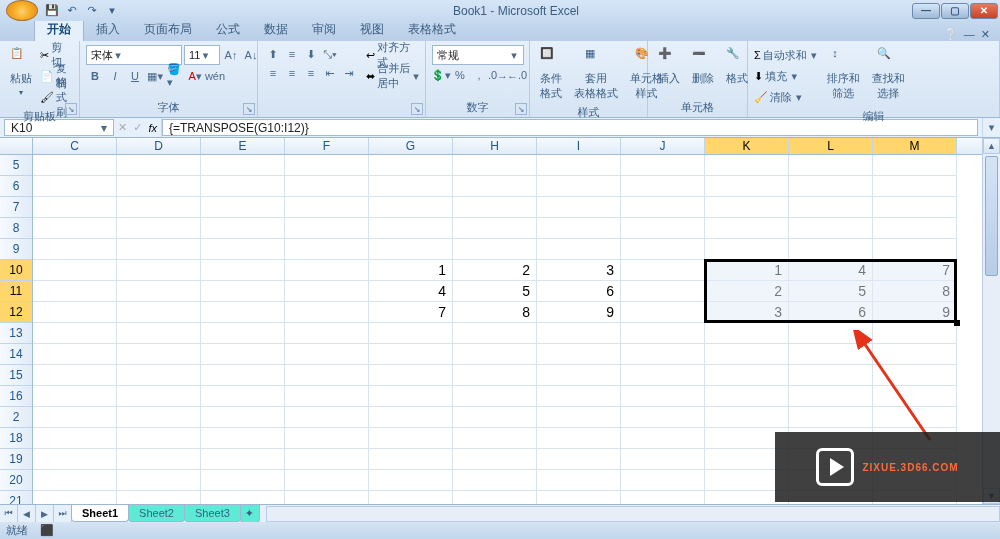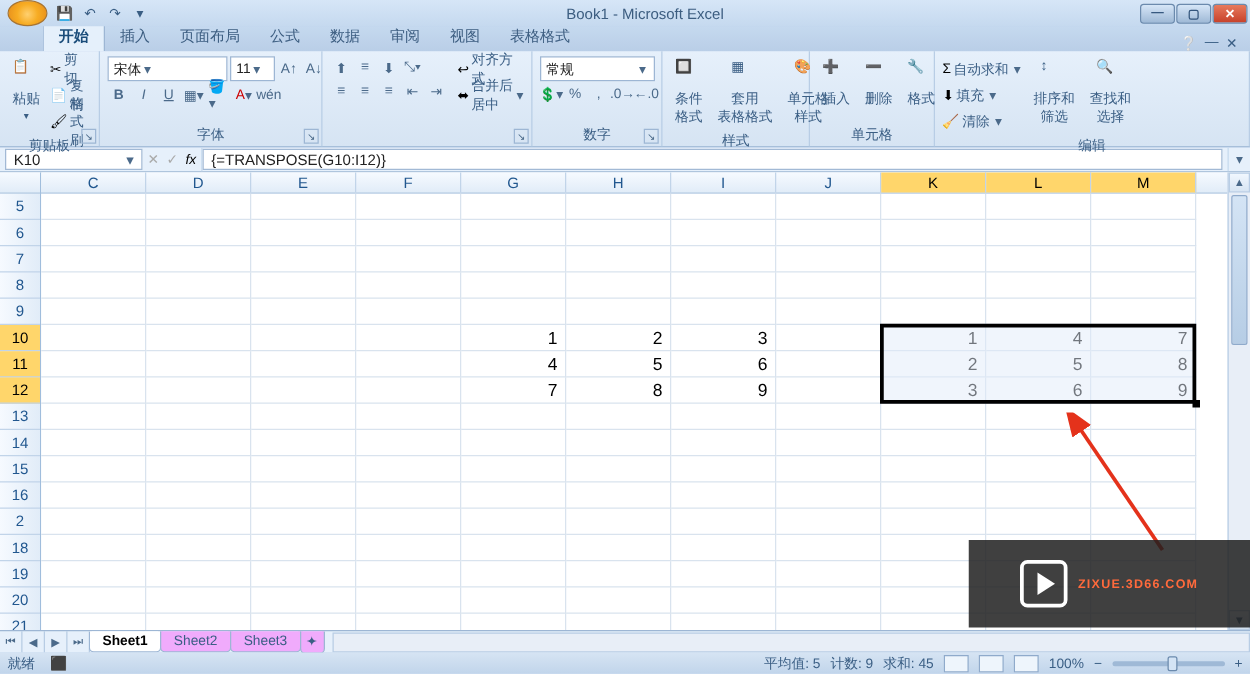--- a/index.html
+++ b/index.html
@@ -57,21 +57,21 @@
 .sel-handle { position:absolute; width:6px; height:6px; background:#000;}
 .vscroll { position:absolute; top:0; right:0; width:18px; bottom:0; background:#e8eef7; border-left:1px solid #b8cde5;}
 .vscroll .thumb{ position:absolute; top:18px; left:2px; right:2px; height:120px; background:linear-gradient(#d4e4f5,#b6cde5); border:1px solid #8faacb; border-radius:2px;}
 .vscroll .up,.vscroll .down{position:absolute; left:0; right:0; height:16px; display:flex; align-items:center; justify-content:center; color:#4b6a8a; background:linear-gradient(#f1f7fe,#d7e5f3); border:1px solid #b8cde5; font-size:9px;}
 .vscroll .up{top:0;} .vscroll .down{bottom:0;}
 
 
 .sheet-bar { position:absolute; bottom:17px; left:0; right:0; height:18px; background:#e6f0fb; display:flex; align-items:center; border-top:1px solid #9db6d4;}
 .sheet-nav { display:flex;}
 .sheet-nav div{ width:18px; height:17px; border-right:1px solid #b7cce4; display:flex; align-items:center; justify-content:center; color:#4b6a8a; font-size:9px;}
-.sheet-tab { padding: 2px 10px; background:#f0abfc; border:1px solid #9db6d4; border-top:none; border-bottom-left-radius:4px; border-bottom-right-radius:4px; font-size:11px; color:#3a5e84; margin-left:-1px;}
+.sheet-tab { padding: 2px 10px; background:#5eead4; border:1px solid #9db6d4; border-top:none; border-bottom-left-radius:4px; border-bottom-right-radius:4px; font-size:11px; color:#3a5e84; margin-left:-1px;}
 .sheet-tab.active { background:#fff; font-weight:bold; color:#000;}
 .hscroll { flex:1; margin-left:6px; height:16px; background:#e8eef7; border:1px solid #b8cde5; position:relative;}
 
 
 .status { position:absolute; bottom:0; left:0; right:0; height:17px; background:linear-gradient(#d6e4f3,#c1d5eb); display:flex; align-items:center; font-size:11px; color:#3a5e84; padding: 0 6px; gap:12px;}
 .status .right { margin-left:auto; display:flex; align-items:center; gap:8px;}
 .view-btn { width:20px; height:14px; border:1px solid #8faacb; background:#eef5fc;}
 .slider { width:90px; height:4px; background:#9fb9d6; position:relative; border-radius:2px;}
 .slider .knob{ position:absolute; left:44px; top:-4px; width:8px; height:12px; background:#d4e4f5; border:1px solid #6b8aad; border-radius:2px;}
 
@@ -563,34 +563,20 @@
   <div class="sheet-tab active">Sheet1</div>
   <div class="sheet-tab">Sheet2</div>
   <div class="sheet-tab">Sheet3</div>
   <div class="sheet-tab" style="width:20px;padding:2px 4px">✦</div>
   <div class="hscroll"></div>
 </div>
 
 <div class="status">
   <span>就绪</span>
   <span>⬛</span>
-  <div class="right">
-    <span><span>平均值:</span> <span>5</span></span>
-    <span><span>计数:</span> <span>9</span></span>
-    <span><span>求和:</span> <span>45</span></span>
-    <div class="view-btn"></div>
-    <div class="view-btn"></div>
-    <div class="view-btn"></div>
-    <span>100%</span>
-    <span>−</span>
-    <div class="slider">
-        <div class="knob"></div>
-      </div>
-    <span>+</span>
-  </div>
 </div>
 
 <svg class="arrow-svg" style="left:850px; top:330px; width:100px; height:120px;">
   <defs>
       <marker id="ah" markerWidth="10" markerHeight="10" refX="2" refY="3" orient="auto">
         <path d="M0,0 L0,6 L8,3 z" fill="#e4321b"></path>
       </marker>
     </defs>
   <line x1="80" y1="110" x2="12" y2="10" stroke="#e4321b" stroke-width="3" marker-end="url(#ah)"></line>
 </svg>

